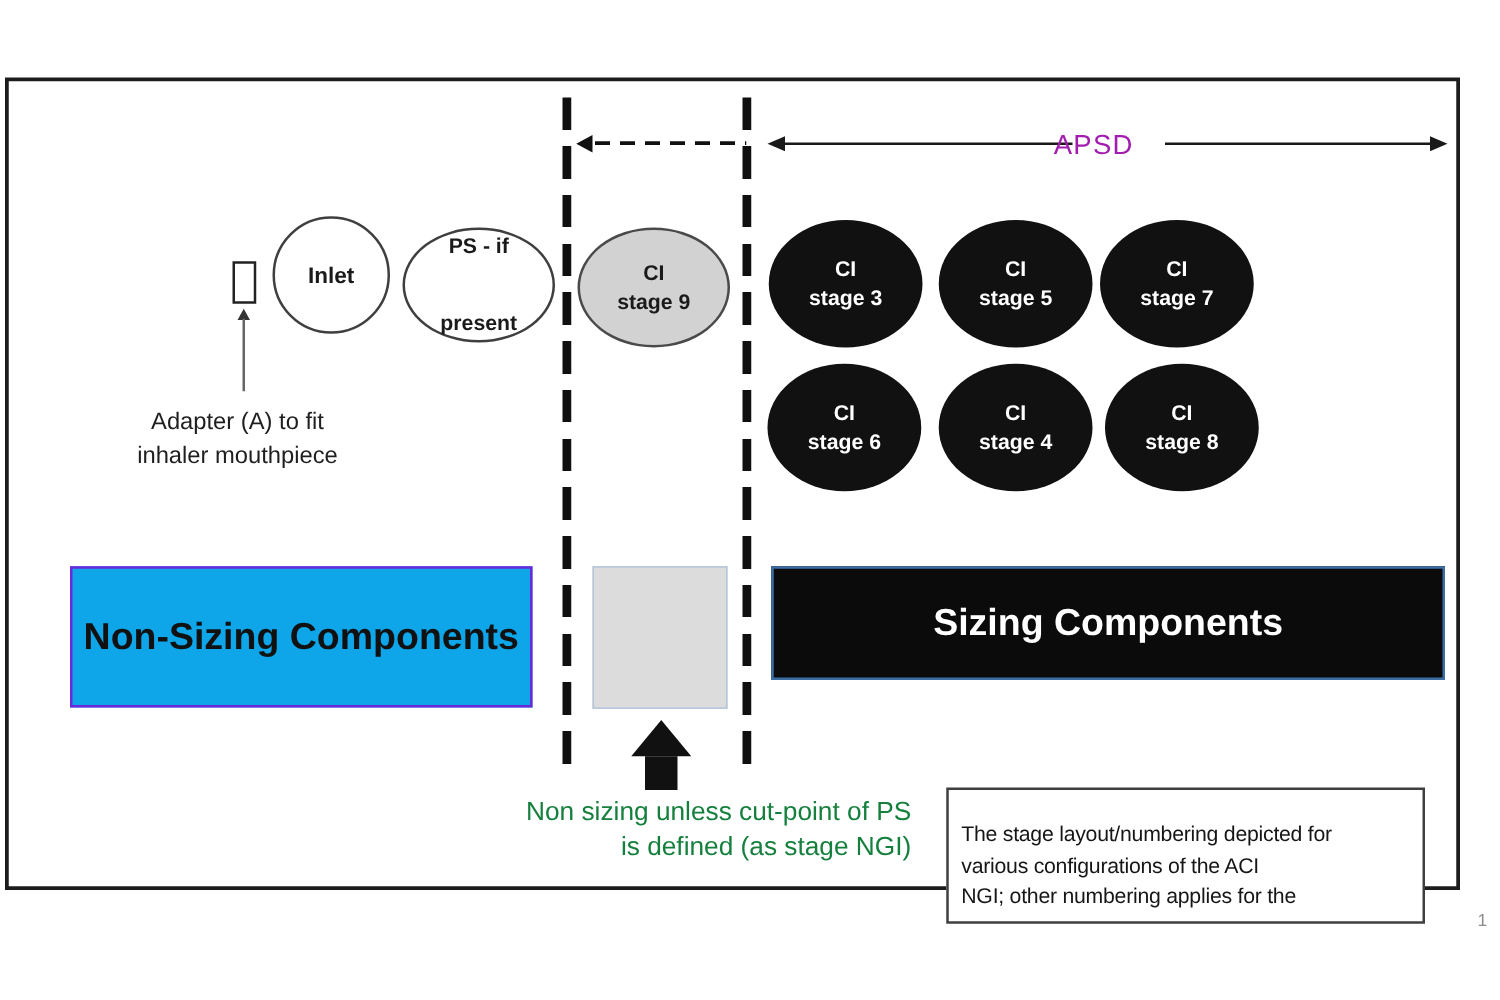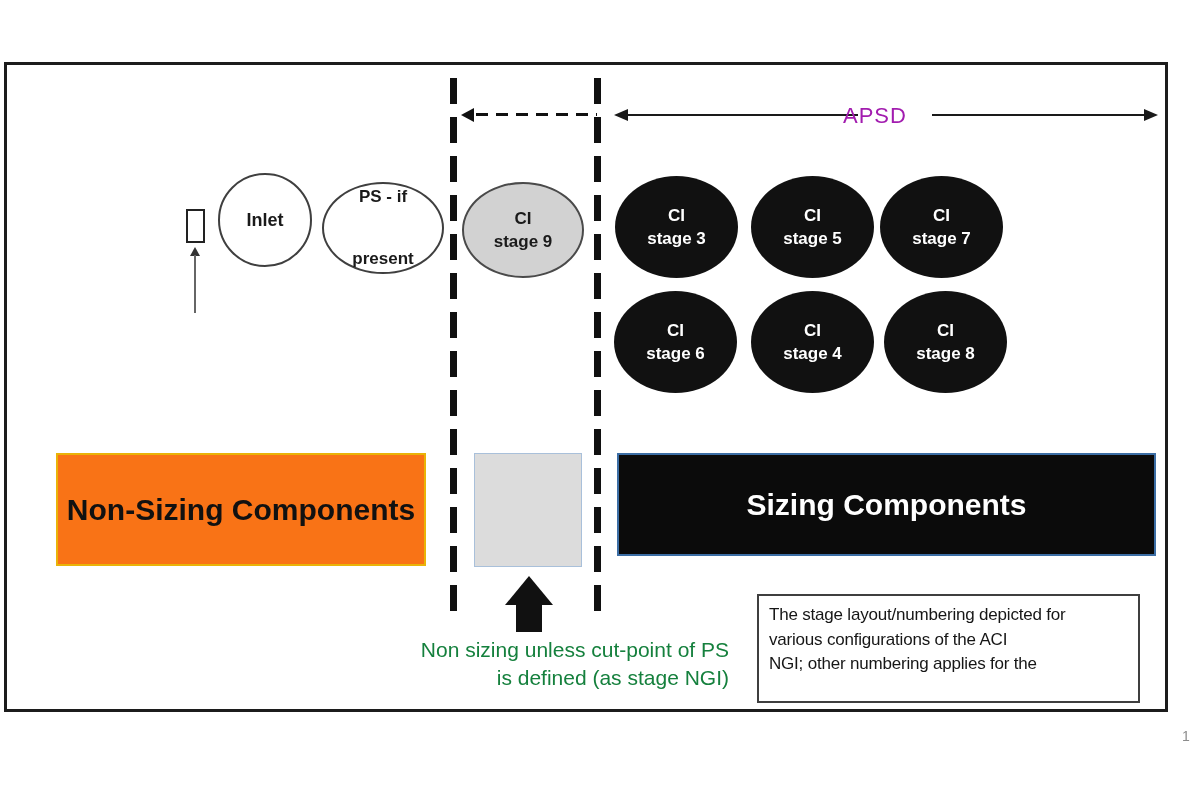--- a/index.html
+++ b/index.html
@@ -11,22 +11,22 @@
   .dashh{height:3px;background:repeating-linear-gradient(to right,#101010 0 12px,transparent 12px 20px);}
   .hline{height:2px;background:#1a1a1a;}
   .tri{width:0;height:0;}
   .ellipse{border-radius:50%;display:flex;flex-direction:column;align-items:center;justify-content:center;
            text-align:right;font-weight:bold;}
   .black-ellipse{background:#111111;color:#ffffff;font-size:17px;line-height:23px;}
   .white-ellipse{background:#ffffff;border:2.5px solid #3f3f3f;color:#1a1a1a;font-size:17px;line-height:22px;}
   .gray-ellipse{background:#d2d2d2;border:2.5px solid #4a4a4a;color:#1a1a1a;font-size:17px;line-height:23px;}
   .band{display:flex;align-items:center;justify-content:center;font-weight:bold;font-size:30px;}
   .caption{font-size:21px;line-height:28px;text-align:right;color:#15803d;}
-  .notebox{border:2px solid #3f3f3f;background:#fff;padding:7px 10px;font-size:17px;line-height:24.5px;
-           color:#161616;letter-spacing:-0.2px;}
+  .notebox{border:2px solid #3f3f3f;background:#fff;padding:24px 10px;font-size:17px;line-height:24.5px;
+           color:#161616;letter-spacing:-0.2px;margin-top:36px;}
   .apsd-label{font-size:22px;letter-spacing:1px;color:#a21caf;}
   .small-label{font-size:19px;line-height:27px;text-align:center;color:#1f1f1f;}
   .pagenum{font-size:14px;color:#8c8c8c;}
 </style>
 </head>
 <body>
 
 <div id="canvas">
 
   <div class="abs frame" style="left:4px;top:62px;width:1164px;height:650px;"></div>
@@ -39,20 +39,24 @@
 
   <div class="abs tri" style="left:614px;top:109px;border-top:6.5px solid transparent;border-bottom:6.5px solid transparent;border-right:14px solid #1a1a1a;"></div>
   <div class="abs hline" style="left:627px;top:114px;width:231px;"></div>
   <div class="abs apsd-label" style="left:843px;top:103px;width:102px;">APSD</div>
   <div class="abs hline" style="left:932px;top:114px;width:212px;"></div>
   <div class="abs tri" style="left:1144px;top:109px;border-top:6.5px solid transparent;border-bottom:6.5px solid transparent;border-left:14px solid #1a1a1a;"></div>
 
   <div class="abs" style="left:186px;top:209px;width:19px;height:34px;border:2px solid #222;background:#fff;"></div>
   <div class="abs tri" style="left:190px;top:247px;border-left:5px solid transparent;border-right:5px solid transparent;border-bottom:9px solid #333;"></div>
   <div class="abs" style="left:194px;top:255px;width:2px;height:58px;background:#666;"></div>
+  <div class="abs small-label" style="left:80px;top:324px;width:220px;">
+    <div>Adapter (A) to fit</div>
+    <div>inhaler mouthpiece</div>
+  </div>
 
   <div class="abs ellipse white-ellipse" style="left:218px;top:173px;width:94px;height:94px;font-size:18px;">
     <div>Inlet</div>
   </div>
 
   <div class="abs ellipse white-ellipse" style="left:322px;top:182px;width:122px;height:92px;gap:40px;">
     <div>PS - if</div>
     <div>present</div>
   </div>
 
@@ -81,25 +85,25 @@
   <div class="abs ellipse black-ellipse" style="left:751px;top:291px;width:123px;height:102px;">
     <div>CI</div>
     <div>stage 4</div>
   </div>
   <div class="abs ellipse black-ellipse" style="left:884px;top:291px;width:123px;height:102px;">
     <div>CI</div>
     <div>stage 8</div>
   </div>
 
 
-  <div class="abs band" style="left:56px;top:453px;width:370px;height:113px;background:#f97316;border:2px solid #eab308;color:#111;">
+  <div class="abs band" style="left:56px;top:453px;width:370px;height:113px;background:#0ea5e9;border:2px solid #6d28d9;color:#111;">
     <div>Non-Sizing Components</div>
   </div>
   <div class="abs" style="left:474px;top:453px;width:108px;height:114px;background:#dcdcdc;border:1.5px solid #a9c0da;"></div>
-  <div class="abs band" style="left:617px;top:453px;width:539px;height:103px;background:#0b0b0b;border:2px solid #3c6ea5;color:#ffffff;">
+  <div class="abs band" style="left:617px;top:453px;width:539px;height:91px;background:#0b0b0b;border:2px solid #3c6ea5;color:#ffffff;">
     <div>Sizing Components</div>
   </div>
 
   <div class="abs tri" style="left:505px;top:576px;border-left:24px solid transparent;border-right:24px solid transparent;border-bottom:29px solid #111;"></div>
   <div class="abs" style="left:516px;top:605px;width:26px;height:27px;background:#111;"></div>
 
   <div class="abs caption" style="left:329px;top:636px;width:400px;">
     <div>Non sizing unless cut-point of PS</div>
     <div>is defined (as stage NGI)</div>
   </div>

